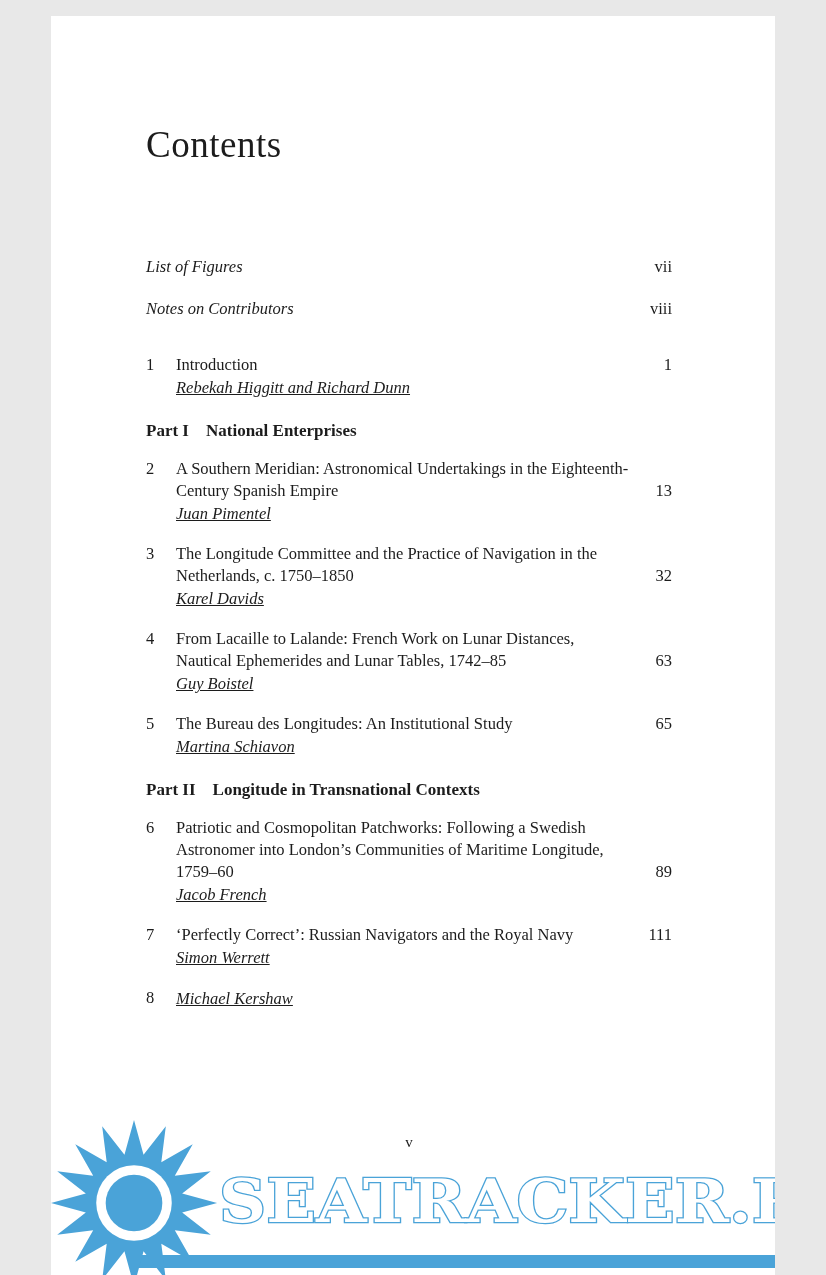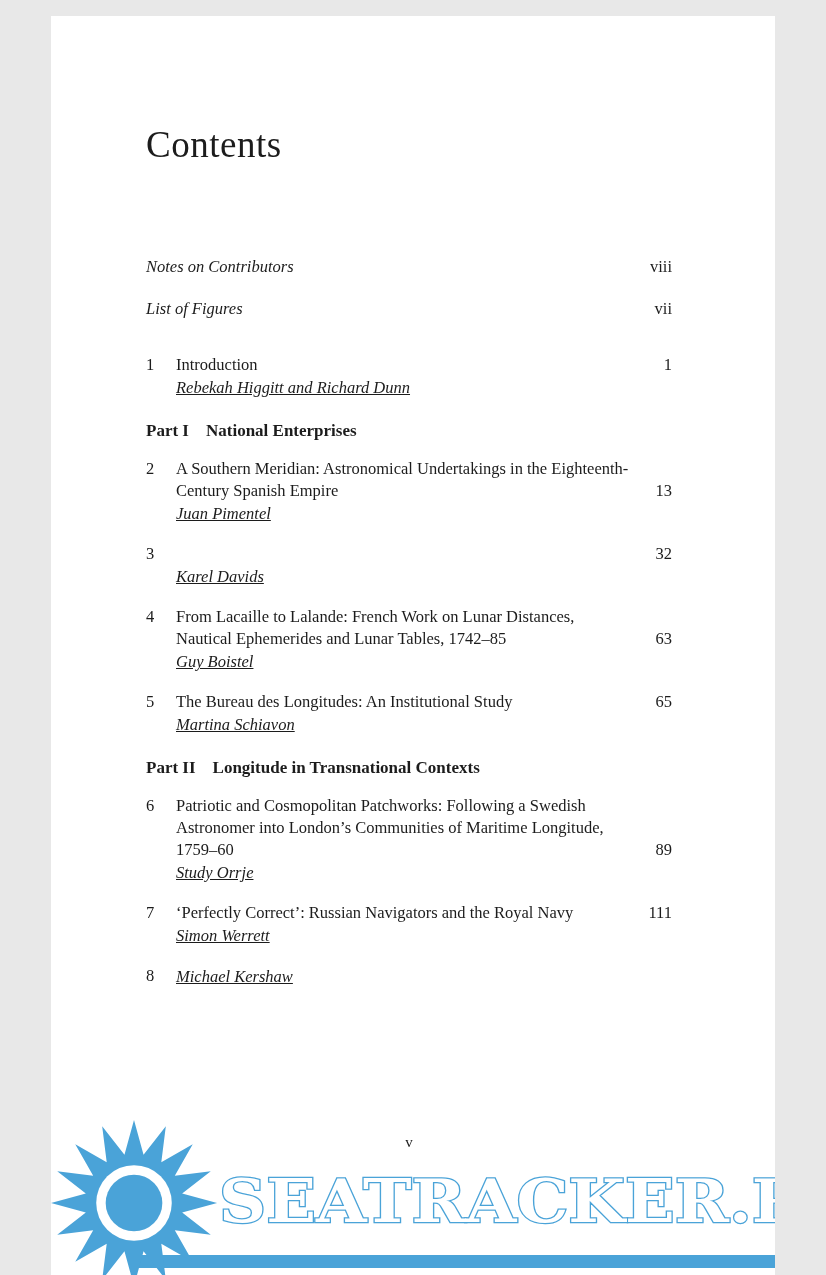--- a/index.html
+++ b/index.html
@@ -83,27 +83,27 @@
 </head>
 <body>
 
 <div class="page">
   <div class="content">
 
     <h1 class="book-title">Contents</h1>
 
     <div class="front-matter">
       <div class="fm-row">
+        <span class="fm-label">List of Figures</span>
+        <span class="pageno">vii</span>
+      </div>
+      <div class="fm-row">
         <span class="fm-label">Notes on Contributors</span>
         <span class="pageno">viii</span>
       </div>
-      <div class="fm-row">
-        <span class="fm-label">List of Figures</span>
-        <span class="pageno">vii</span>
-      </div>
     </div>
 
     <div class="toc">
 
       <div class="entry">
         <div class="num">1</div>
         <div class="mid">
           <div class="title-row">
             <div class="title">Introduction</div>
             <div class="pageno">1</div>
@@ -124,20 +124,21 @@
             <div class="pageno">13</div>
           </div>
           <div class="author">Juan Pimentel</div>
         </div>
       </div>
 
       <div class="entry">
         <div class="num">3</div>
         <div class="mid">
           <div class="title-row">
+            <div class="title">The Longitude Committee and the Practice of Navigation in the Netherlands, c. 1750–1850</div>
             <div class="pageno">32</div>
           </div>
           <div class="author">Karel Davids</div>
         </div>
       </div>
 
       <div class="entry">
         <div class="num">4</div>
         <div class="mid">
           <div class="title-row">
@@ -163,21 +164,21 @@
         <span class="part-label">Part II</span><span>Longitude in Transnational Contexts</span>
       </div>
 
       <div class="entry">
         <div class="num">6</div>
         <div class="mid">
           <div class="title-row">
             <div class="title">Patriotic and Cosmopolitan Patchworks: Following a Swedish Astronomer into London’s Communities of Maritime Longitude, 1759–60</div>
             <div class="pageno">89</div>
           </div>
-          <div class="author">Study Orrje</div>
+          <div class="author">Jacob French</div>
         </div>
       </div>
 
       <div class="entry">
         <div class="num">7</div>
         <div class="mid">
           <div class="title-row">
             <div class="title">‘Perfectly Correct’: Russian Navigators and the Royal Navy</div>
             <div class="pageno">111</div>
           </div>

